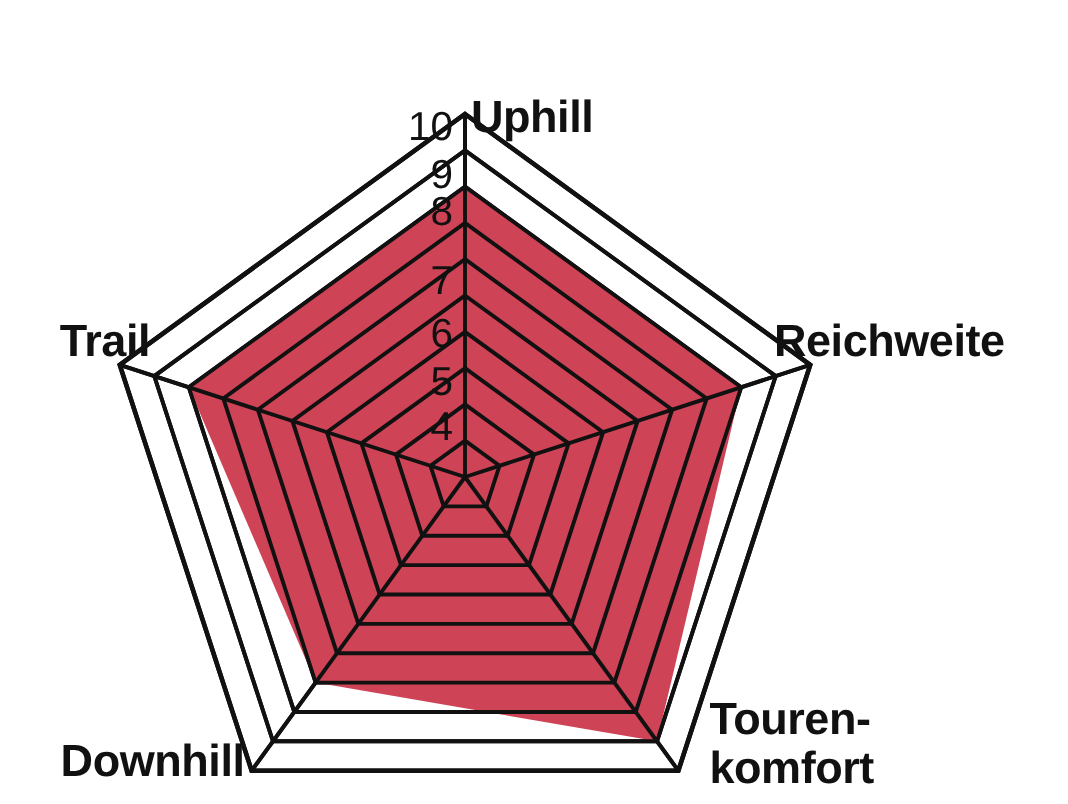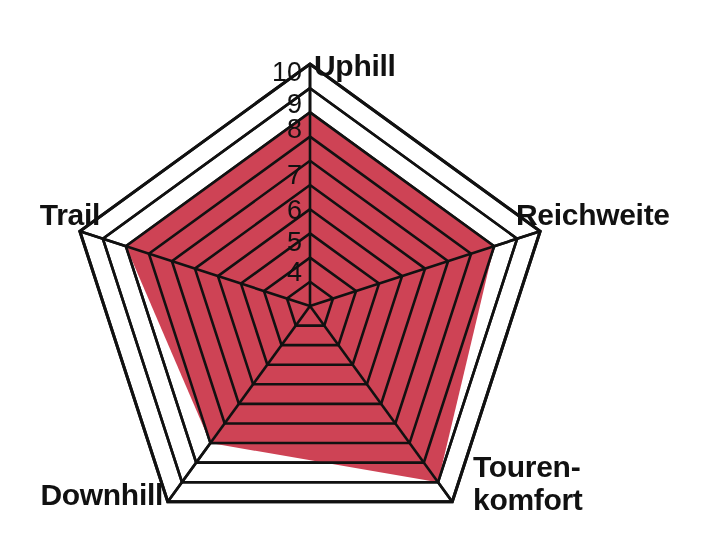--- a/index.html
+++ b/index.html
@@ -9,21 +9,21 @@
   }
   body {
     width: 712px;
     height: 536px;
     overflow: hidden;
     font-family: "Liberation Sans", sans-serif;
     position: relative;
   }
   #chart-root {
     position: absolute;
-    left: 0; top: 4px;
+    left: 0; top: 16px;
     width: 712px;
     height: 428px;
   }
   svg#radar {
     display: block;
     width: 712px;
     height: 536px;
   }
   .grid-line {
     fill: none;

